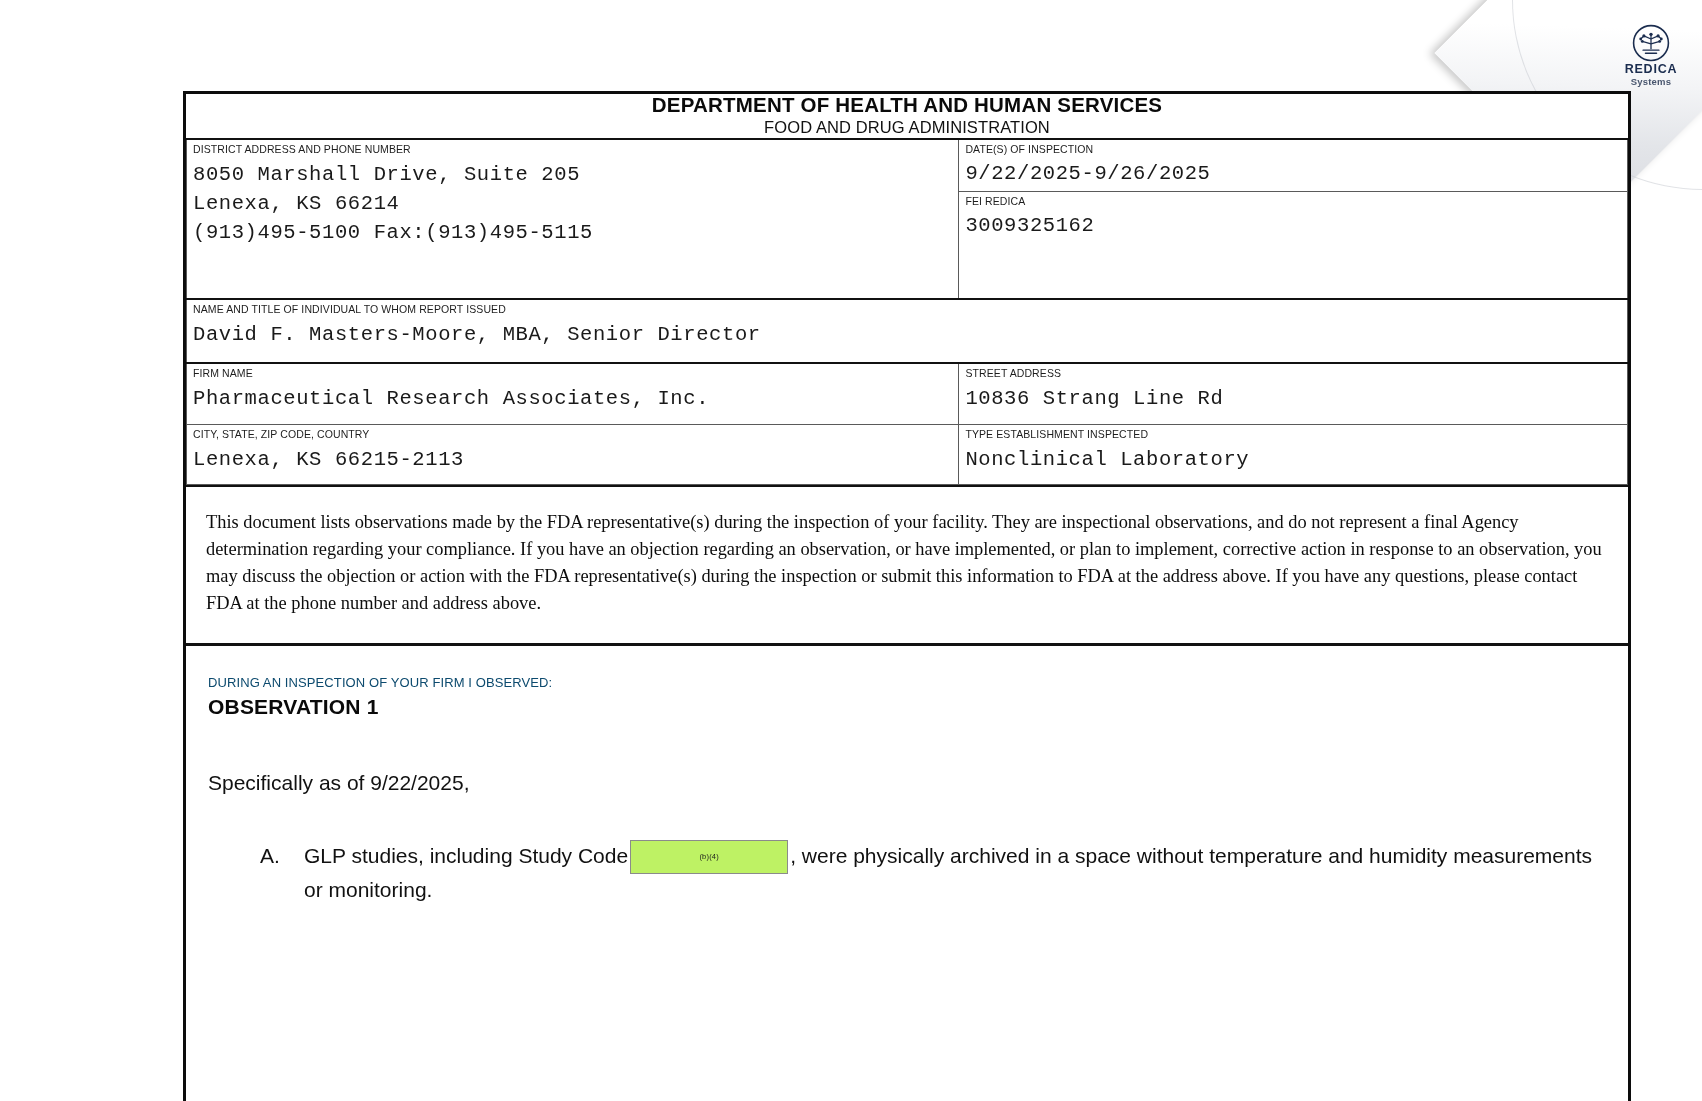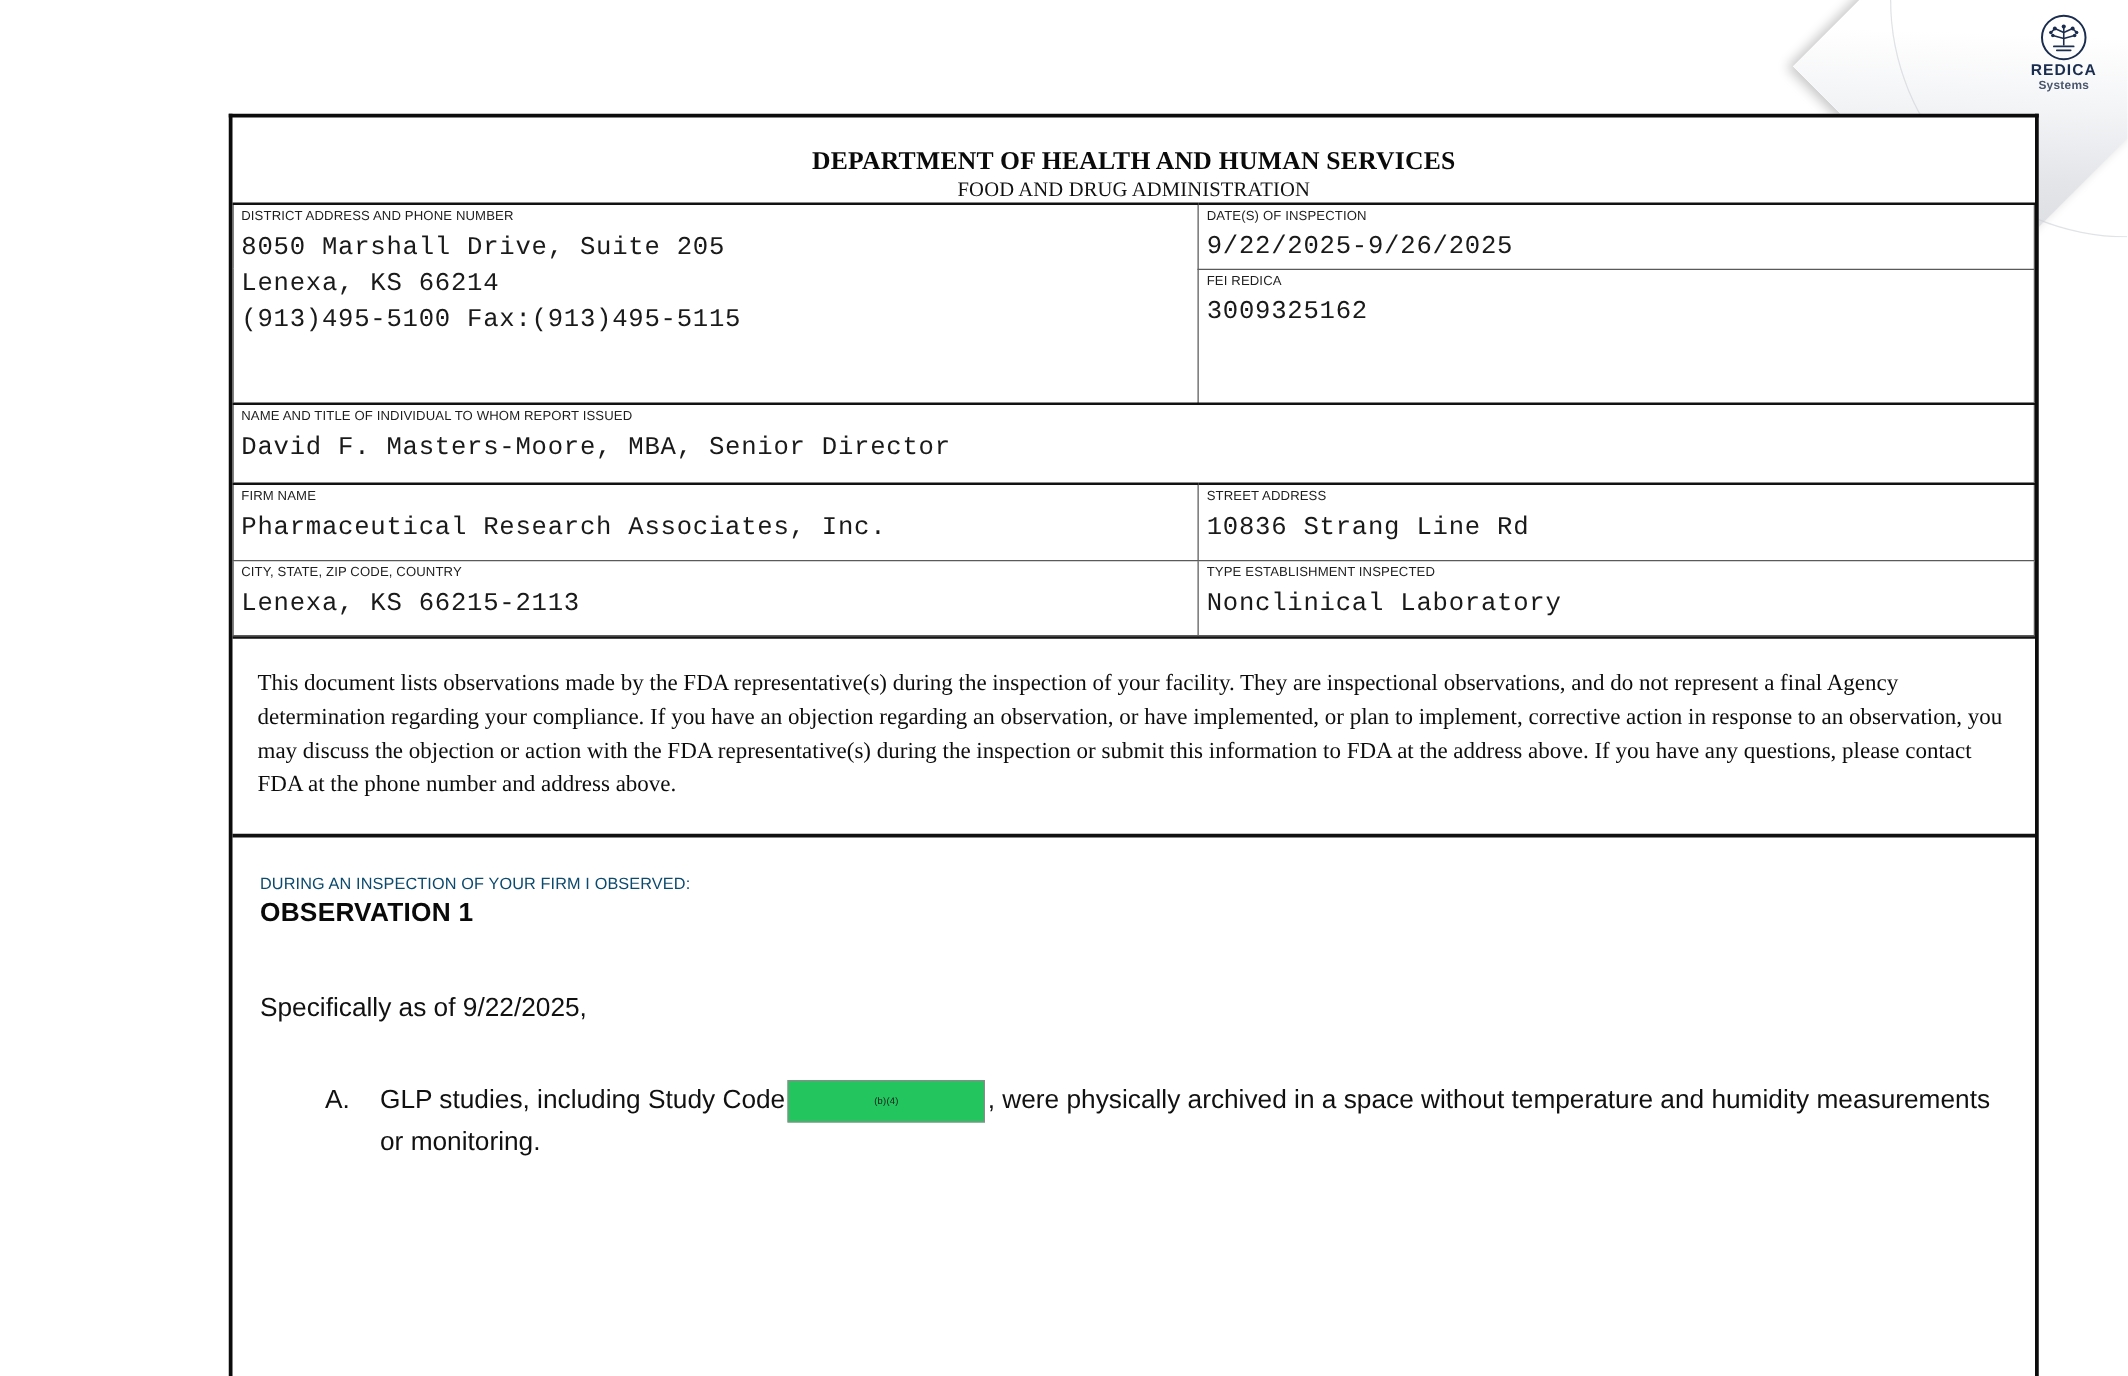--- a/index.html
+++ b/index.html
@@ -36,24 +36,24 @@
     top: 0; right: 0;
     width: 190px; height: 190px;
     border-left: 1px solid #c9ccd2;
     border-bottom: 1px solid #c9ccd2;
     border-radius: 0 0 0 100%;
     transform: rotate(0deg);
     opacity: .55;
   }
   .logo-box {
     position: absolute;
-    top: 2px; right: 8px;
+    top: 20px; right: 8px;
     width: 86px; height: 72px;
     display: flex; flex-direction: column;
-    align-items: center; justify-content: flex-end;
+    align-items: center; justify-content: center;
     color: #1b2d4f;
   }
   .logo-mark { width: 38px; height: 38px; display:block; }
   .logo-name {
     font-size: 12.5px; font-weight: 700; letter-spacing: .8px;
     color: #1b2d4f; line-height: 1.1; margin-top: 1px;
   }
   .logo-sub {
     font-size: 9.5px; font-weight: 700; letter-spacing: .2px;
     color: #49566e; line-height: 1.1;
@@ -64,22 +64,22 @@
     position: absolute;
     left: 183px; top: 91px;
     width: 1448px; height: 1010px;
     background: #ffffff;
     border: 3px solid #0c0c0c;
     border-bottom: none;
   }
 
   .hdr {
     text-align: center;
-    font-family: Liberation Serif, serif;
-    padding-top: 24px;
+    font-family: Liberation Sans, sans-serif;
+    padding-top: 0;
   }
   .hdr-title {
     font-size: 20.5px; font-weight: 700;
     letter-spacing: .2px; color: #0a0a0a;
     line-height: 1.12;
   }
   .hdr-sub {
     font-size: 16.5px; font-weight: 400;
     color: #111; letter-spacing: .1px;
     line-height: 1.2; margin-top: 1px;
@@ -170,21 +170,21 @@
     position: absolute;
     left: 0; top: 0;
     font-size: 21px;
     color: #111;
   }
   .redact {
     display: inline-block;
     width: 158px;
     height: 34px;
     border: 1px solid #8b8b8b;
-    background: #22c55e;
+    background: #bef264;
     vertical-align: middle;
     position: relative;
     margin: 0 2px;
   }
   .redact-txt {
     position: absolute;
     left: 0; right: 0; top: 50%;
     transform: translateY(-50%);
     text-align: center;
     font-size: 7.5px;

